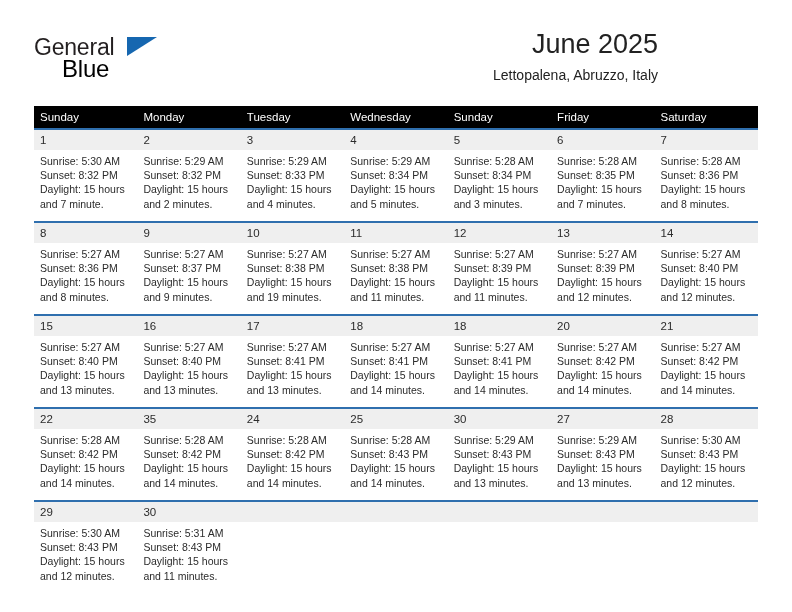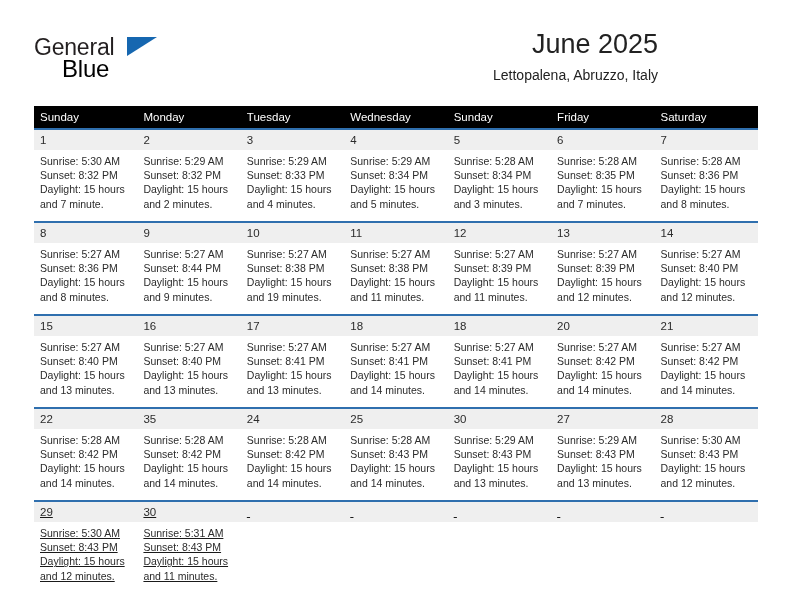--- a/index.html
+++ b/index.html
@@ -110,21 +110,20 @@
     vertical-align: top;
     padding: 0;
     border: none;
     width: 103.4px;
   }
   .weekrow {
     height: 93px;
   }
   .weekrow.last {
     height: 84px;
-    text-decoration: underline;
   }
   .cell {
     height: 100%;
     box-sizing: border-box;
     border-top: 2px solid #2f6fae;
     background: #ffffff;
   }
   .cell.empty {
     border-top: 2px solid #2f6fae;
   }
@@ -270,21 +269,21 @@
                 <div>Daylight: 15 hours</div>
                 <div>and 8 minutes.</div>
               </div>
             </div>
           </td>
           <td>
             <div class="cell">
               <div class="daynum">9</div>
               <div class="details">
                 <div>Sunrise: 5:27 AM</div>
-                <div>Sunset: 8:44 PM</div>
+                <div>Sunset: 8:37 PM</div>
                 <div>Daylight: 15 hours</div>
                 <div>and 9 minutes.</div>
               </div>
             </div>
           </td>
           <td>
             <div class="cell">
               <div class="daynum">10</div>
               <div class="details">
                 <div>Sunrise: 5:27 AM</div>

